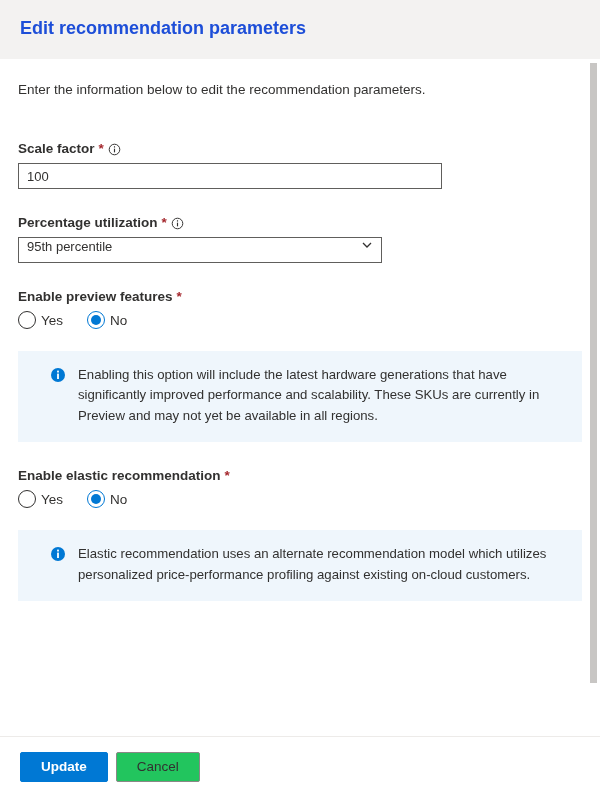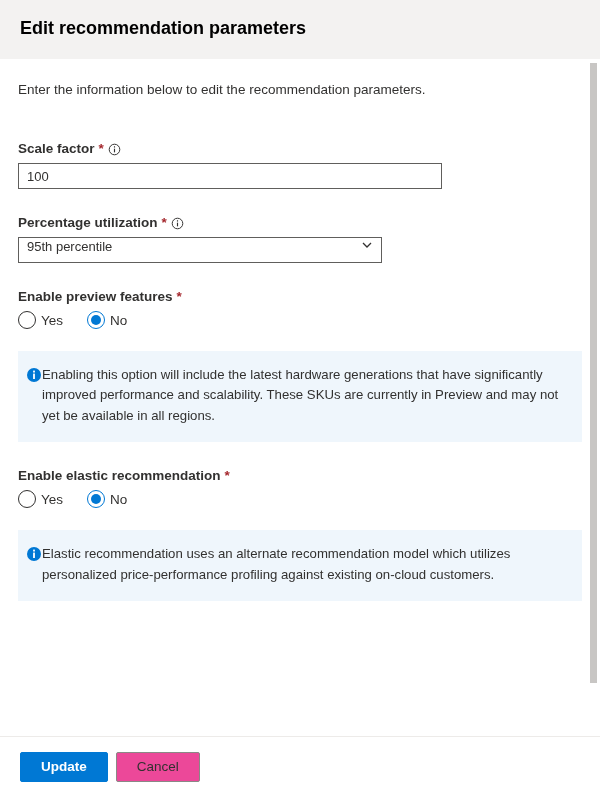--- a/index.html
+++ b/index.html
@@ -13,21 +13,21 @@
       position: relative;
       background: #fff;
     }
     .header {
       background: #f3f2f1;
       padding: 18px 20px 20px 20px;
     }
     .header h1 {
       font-size: 18px;
       font-weight: 600;
-      color: #000000;
+      color: #1d4ed8;
     }
     .content-wrap {
       position: absolute;
       top: 58px;
       bottom: 68px;
       left: 0;
       right: 0;
       overflow: hidden;
     }
     .scrollbar {
@@ -118,23 +118,24 @@
       width: 10px;
       height: 10px;
       background: #0078d4;
       border-radius: 50%;
       top: 50%;
       left: 50%;
       transform: translate(-50%, -50%);
     }
     .info-box {
       background: #eff6fc;
-      padding: 14px 16px 16px 8px;
+      padding: 14px 16px 16px 32px;
       margin-top: 22px;
       display: flex;
+      gap: 12px;
       font-size: 13.2px;
       line-height: 1.55;
       color: #323130;
     }
     .info-box-icon {
       flex-shrink: 0;
       width: 16px;
       height: 16px;
       margin-top: 2px;
     }
@@ -159,21 +160,21 @@
       border-radius: 2px;
       cursor: pointer;
     }
     .btn-primary {
       background: #0078d4;
       color: #fff;
       border: 1px solid #0078d4;
       font-weight: 600;
     }
     .btn-default {
-      background: #ec4899;
+      background: #22c55e;
       color: #323130;
       border: 1px solid #8a8886;
     }
   </style>
 </head>
 <body>
 
 <div class="header">
   <h1>Edit recommendation parameters</h1>
 </div>

